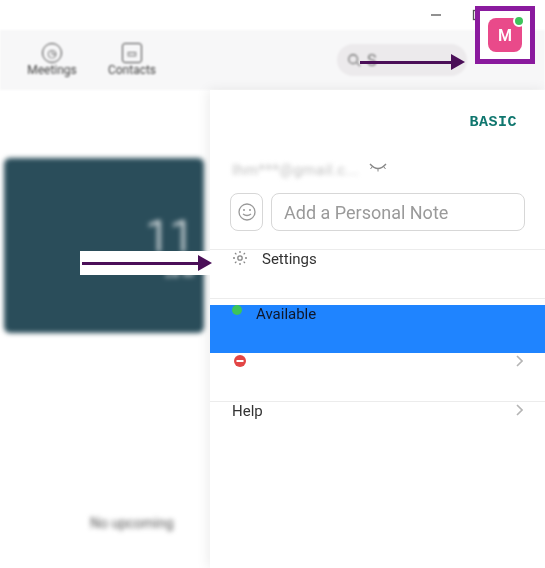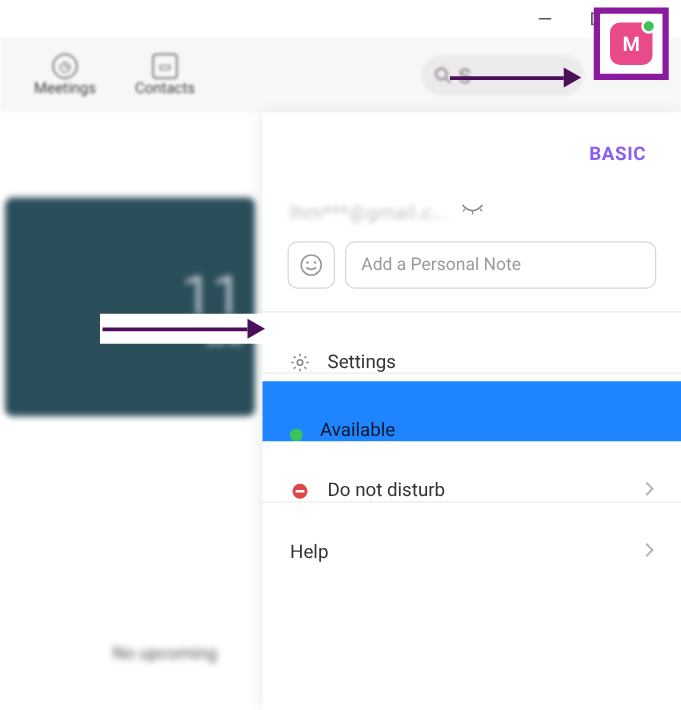--- a/index.html
+++ b/index.html
@@ -20,30 +20,30 @@
     .card { position:absolute; left:4px; top:68px; width:200px; height:175px; background:#2a4d5a; color:#fff; border-radius:6px; display:flex; flex-direction:column; justify-content:center; align-items:flex-end; padding-right:10px; }
     .card .time { font-size:44px; font-weight:300; }
     .card .date { font-size:13px; margin-top:2px; }
     .noupcoming { position:absolute; left:90px; top:425px; color:#555; font-size:14px; }
     .arrow1 { position:absolute; left:360px; top:52px; width:105px; height:20px; z-index:40; }
     .arrow2 { position:absolute; left:82px; top:253px; width:130px; height:20px; z-index:40; }
     .arrowline { position:absolute; top:9px; left:0; right:14px; height:3px; background:#4b0f58; }
     .arrowhead { position:absolute; right:0; top:2px; width:0; height:0; border-left:14px solid #4b0f58; border-top:8px solid transparent; border-bottom:8px solid transparent; }
     .arrow2 .arrowbg { position:absolute; inset:-2px; background:#fff; }
     .menu { position:absolute; left:210px; top:90px; right:0; bottom:0; background:#fff; box-shadow:-2px 0 12px rgba(0,0,0,.08); z-index:30; padding-top:20px; }
-    .menu .basic { position:absolute; top:24px; right:28px; color:#8b5cf6; font-weight:700; font-size:15px; letter-spacing:.5px; }
+    .menu .basic { position:absolute; top:24px; right:28px; color:#0f766e; font-weight:700; font-size:15px; letter-spacing:.5px;font-family:Liberation Mono, monospace; }
     .menu .email-row { display:flex; align-items:center; gap:10px; margin:50px 0 14px 22px; }
     .menu .email { color:#bfbfbf; font-size:15px; filter:blur(2px); letter-spacing:.5px; }
     .eye { color:#888; }
     .note-row { display:flex; gap:8px; margin:0 20px 18px 20px; }
     .emoji-btn { width:38px; height:38px; border:1px solid #d7d7d7; border-radius:8px; display:flex; align-items:center; justify-content:center; color:#888; }
-    .note-input { flex:1; height:38px; border:1px solid #d7d7d7; border-radius:8px; padding:0 12px; font-size:14px; color:#0f766e; background:#fff; }
+    .note-input { flex:1; height:38px; border:1px solid #d7d7d7; border-radius:8px; padding:0 12px; font-size:18px; color:#0f766e; background:#fff; }
     .note-input::placeholder { color:#9a9a9a; }
     .sep { height:1px; background:#ececec; margin:0; }
-    .mitem { display:flex; align-items:flex-end; height:48px; padding:0 22px; font-size:15px; color:#333; position:relative; }
+    .mitem { display:flex; align-items:flex-start; height:48px; padding:0 22px; font-size:15px; color:#333; position:relative; }
     .mitem.selected { background:#1f84ff; color:#0f172a; }
     .mitem .dot { width:10px; height:10px; border-radius:50%; margin-right:14px; }
     .mitem .icon { width:16px; height:16px; margin-right:14px; display:flex; align-items:center; justify-content:center; }
     .mitem .chev { position:absolute; right:22px; color:#b5b5b5; }
     .dot.green{background:#3cc45a;}
     .row-gap{height:6px;}
   </style>
 </head>
 <body>
 
@@ -155,21 +155,20 @@
   </div>
 
 
   <div class="mitem">
     <span class="icon">
       <svg width="14" height="14" viewBox="0 0 14 14">
           <circle cx="7" cy="7" r="6" fill="#e24545"></circle>
           <rect x="3.5" y="6" width="7" height="2" fill="#fff"></rect>
         </svg>
     </span>
-    <span>Do not disturb</span>
     <span class="chev">
       <svg width="8" height="12" viewBox="0 0 8 12">
           <path d="M2 1l5 5-5 5" fill="none" stroke="currentColor" stroke-width="1.6"></path>
         </svg>
     </span>
   </div>
 
   <div class="sep"></div>
 
   <div class="mitem">

